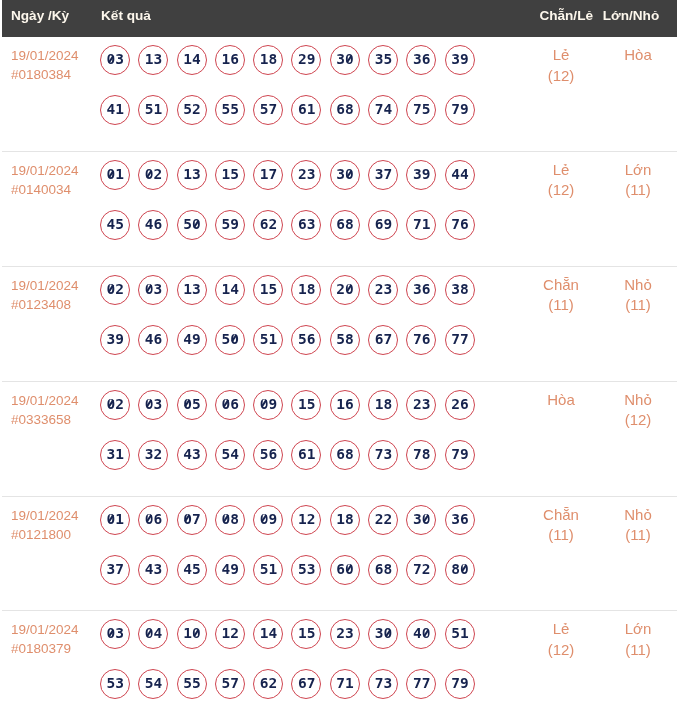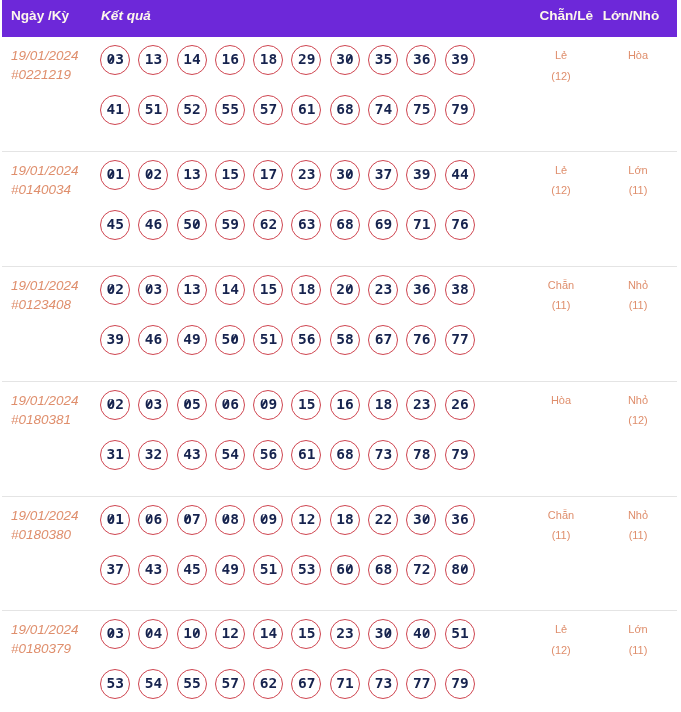--- a/index.html
+++ b/index.html
@@ -10,48 +10,47 @@
     width: 681px; height: 712px;
     overflow: hidden;
   }
   body {
     font-family: "Liberation Sans", sans-serif;
     -webkit-font-smoothing: antialiased;
   }
   .wrap { width: 681px; padding-left: 2px; }
   .table { width: 675px; }
   .thead {
-    background: #6d28d9;
+    background: #404040;
     height: 37px;
     display: flex;
     align-items: flex-start;
     padding-top: 8px;
     color: #fdf7ec;
     font-weight: bold;
     font-size: 13.6px;
   }
   .th-date { width: 98px; padding-left: 9px; }
-  .th-result { flex: 1; padding-left: 1px; font-style: italic; }
+  .th-result { flex: 1; padding-left: 1px; }
   .th-oe { width: 76px; text-align: right; padding-right: 6px; }
   .th-bs { width: 78px; text-align: center; padding-right: 14px; }
   .row {
     display: flex;
     height: 114.9px;
     border-bottom: 1px solid #e4e4e4;
     align-items: flex-start;
   }
   .row:last-child { border-bottom: none; }
   .c-date {
     width: 98px;
     padding-left: 9px;
     padding-top: 9px;
     color: #df8e6c;
     font-size: 13.5px;
     line-height: 19px;
-    font-style: italic;
   }
   .c-result { flex: 1; padding-top: 8px; }
   .ballrow { display: flex; margin-bottom: 20px; }
   .ball {
     width: 30px; height: 30px;
     margin-right: 8.3px;
     border: 1px solid #cf4550;
     border-radius: 50%;
     display: flex; align-items: center; justify-content: center;
     color: #16234e;
@@ -79,42 +78,42 @@
     content: "";
     position: absolute;
     left: 4.3px; top: 6.7px;
     width: 1.5px; height: 7.8px;
     background: #16234e;
     transform: translate(-50%, -50%) rotate(33deg);
   }
   .c-oe, .c-bs {
     text-align: center;
     color: #df8e6c;
-    font-size: 11px;
+    font-size: 15px;
     line-height: 20.6px;
     padding-top: 8px;
   }
   .c-oe { width: 76px; }
   .c-bs { width: 78px; }
 </style>
 </head>
 <body>
 
 <div class="wrap">
 <div class="table">
 <div class="thead">
   <div class="th-date">Ngày /Kỳ</div>
   <div class="th-result">Kết quả</div>
   <div class="th-oe">Chẵn/Lẻ</div>
   <div class="th-bs">Lớn/Nhỏ</div>
 </div>
 <div class="row">
   <div class="c-date">
           <div>19/01/2024</div>
-          <div>#0221219</div>
+          <div>#0180384</div>
         </div>
   <div class="c-result">
     <div class="ballrow">
             <span class="ball">
               <span class="dg z">0</span>
               <span class="dg">3</span>
             </span>
             <span class="ball">
               <span class="dg">1</span>
               <span class="dg">3</span>
@@ -400,21 +399,21 @@
           <div>(11)</div>
         </div>
   <div class="c-bs">
           <div>Nhỏ</div>
           <div>(11)</div>
         </div>
 </div>
 <div class="row">
   <div class="c-date">
           <div>19/01/2024</div>
-          <div>#0180381</div>
+          <div>#0333658</div>
         </div>
   <div class="c-result">
     <div class="ballrow">
             <span class="ball">
               <span class="dg z">0</span>
               <span class="dg">2</span>
             </span>
             <span class="ball">
               <span class="dg z">0</span>
               <span class="dg">3</span>
@@ -500,21 +499,21 @@
           <div></div>
         </div>
   <div class="c-bs">
           <div>Nhỏ</div>
           <div>(12)</div>
         </div>
 </div>
 <div class="row">
   <div class="c-date">
           <div>19/01/2024</div>
-          <div>#0180380</div>
+          <div>#0121800</div>
         </div>
   <div class="c-result">
     <div class="ballrow">
             <span class="ball">
               <span class="dg z">0</span>
               <span class="dg">1</span>
             </span>
             <span class="ball">
               <span class="dg z">0</span>
               <span class="dg">6</span>

